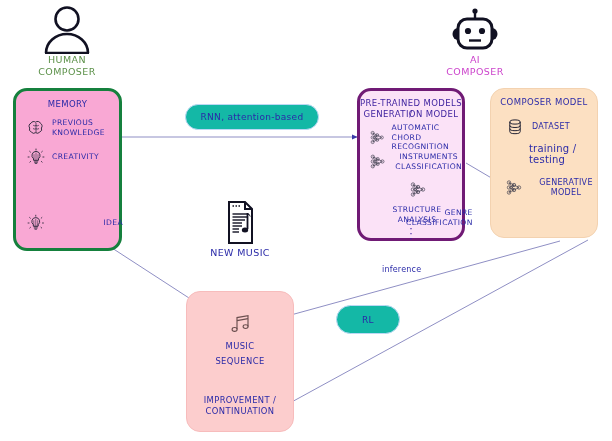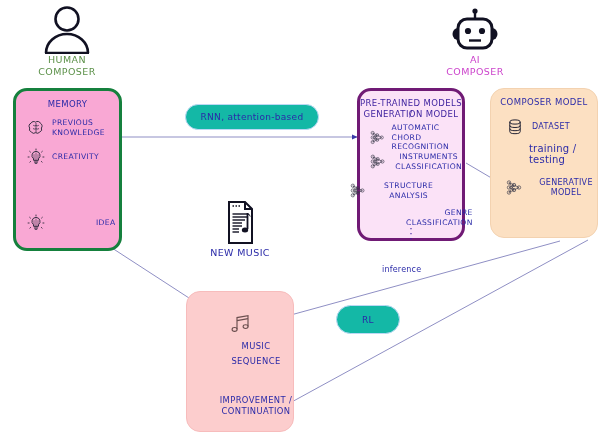--- a/index.html
+++ b/index.html
@@ -41,21 +41,21 @@
   .item{position:absolute;display:flex;align-items:center;gap:7px;}
   .item .lbl{
     font-size:7.6px;line-height:9.5px;letter-spacing:.35px;
     color:#2a2aa8;
   }
 
   .center-lbl{
     position:absolute;text-align:center;
     font-size:7.8px;line-height:10px;letter-spacing:.4px;color:#2a2aa8;
   }
-  .center-lbl.big{font-size:8.4px;line-height:11px;padding-left:16px;}
+  .center-lbl.big{font-size:8.4px;line-height:11px;}
 
   .side-lbl{
     position:absolute;
     font-size:10px;line-height:10.5px;letter-spacing:.2px;color:#2a2aa8;
   }
 
   
   .pill{
     position:absolute;
     background:#14b8a6;border:1px solid #bcd8f4;
@@ -163,21 +163,21 @@
   </div>
 
   <div class="item" style="left:27px;top:214px;width:96px;">
     <svg class="icon-svg" width="18" height="18" viewBox="0 0 18 18">
       <path d="M9,3.4 a4.1,4.1 0 0 1 2.5,7.3 l0,1.5 l-5,0 l0,-1.5 A4.1,4.1 0 0 1 9,3.4 Z" fill="none" stroke="#222233" stroke-width="0.9"></path>
       <path d="M6.8,12.9 l4.4,0 M7.1,14.2 l3.8,0 M7.8,15.4 l2.4,0" stroke="#222233" stroke-width="0.8"></path>
       <path d="M9,4.6 L9,11.6 M7,6.2 L7,11.4 M11,6.2 L11,11.4" stroke="#222233" stroke-width="0.55"></path>
       <path d="M9,0.6 L9,2.4 M2.4,3.1 L3.7,4.3 M15.6,3.1 L14.3,4.3
                M0.7,9 L2.5,9 M15.5,9 L17.3,9 M2.6,14.4 L3.9,13.2 M15.4,14.4 L14.1,13.2" stroke="#222233" stroke-width="0.85"></path>
     </svg>
-    <div class="lbl" style="margin-left:24px;padding-left:20px;">IDEA</div>
+    <div class="lbl" style="margin-left:32px;padding-left:20px;">IDEA</div>
   </div>
 
   <div class="box pink" style="left:357px;top:88px;width:108px;height:153px;">
     <div class="box-title pinkt" style="top:7px;">PRE-TRAINED MODELS /</div>
     <div class="box-title pinkt" style="top:18px;">GENERATION MODEL</div>
   </div>
 
   <div class="item" style="left:369px;top:123px;width:96px;">
     <svg class="icon-svg" width="17" height="17" viewBox="0 0 17 17">
       <g fill="none" stroke="#333344" stroke-width="0.65">
@@ -221,21 +221,21 @@
         <circle cx="9" cy="11" r="1.7"></circle>
           <circle cx="14" cy="8.5" r="1.7"></circle>
       </g>
     </svg>
     <div style="text-align:center;width:76px;">
       <div class="lbl">INSTRUMENTS</div>
       <div class="lbl">CLASSIFICATION</div>
     </div>
   </div>
 
-  <div class="item" style="left:349px;top:181px;width:96px;">
+  <div class="item" style="left:369px;top:181px;width:96px;flex-direction:column;">
     <svg class="icon-svg" width="17" height="17" viewBox="0 0 17 17">
       <g fill="none" stroke="#333344" stroke-width="0.65">
         <line x1="4" y1="3.5" x2="9" y2="6"></line>
           <line x1="4" y1="3.5" x2="9" y2="11"></line>
         <line x1="4" y1="8.5" x2="9" y2="6"></line>
           <line x1="4" y1="8.5" x2="9" y2="11"></line>
         <line x1="4" y1="13.5" x2="9" y2="6"></line>
           <line x1="4" y1="13.5" x2="9" y2="11"></line>
         <line x1="9" y1="6" x2="14" y2="8.5"></line>
           <line x1="9" y1="11" x2="14" y2="8.5"></line>

